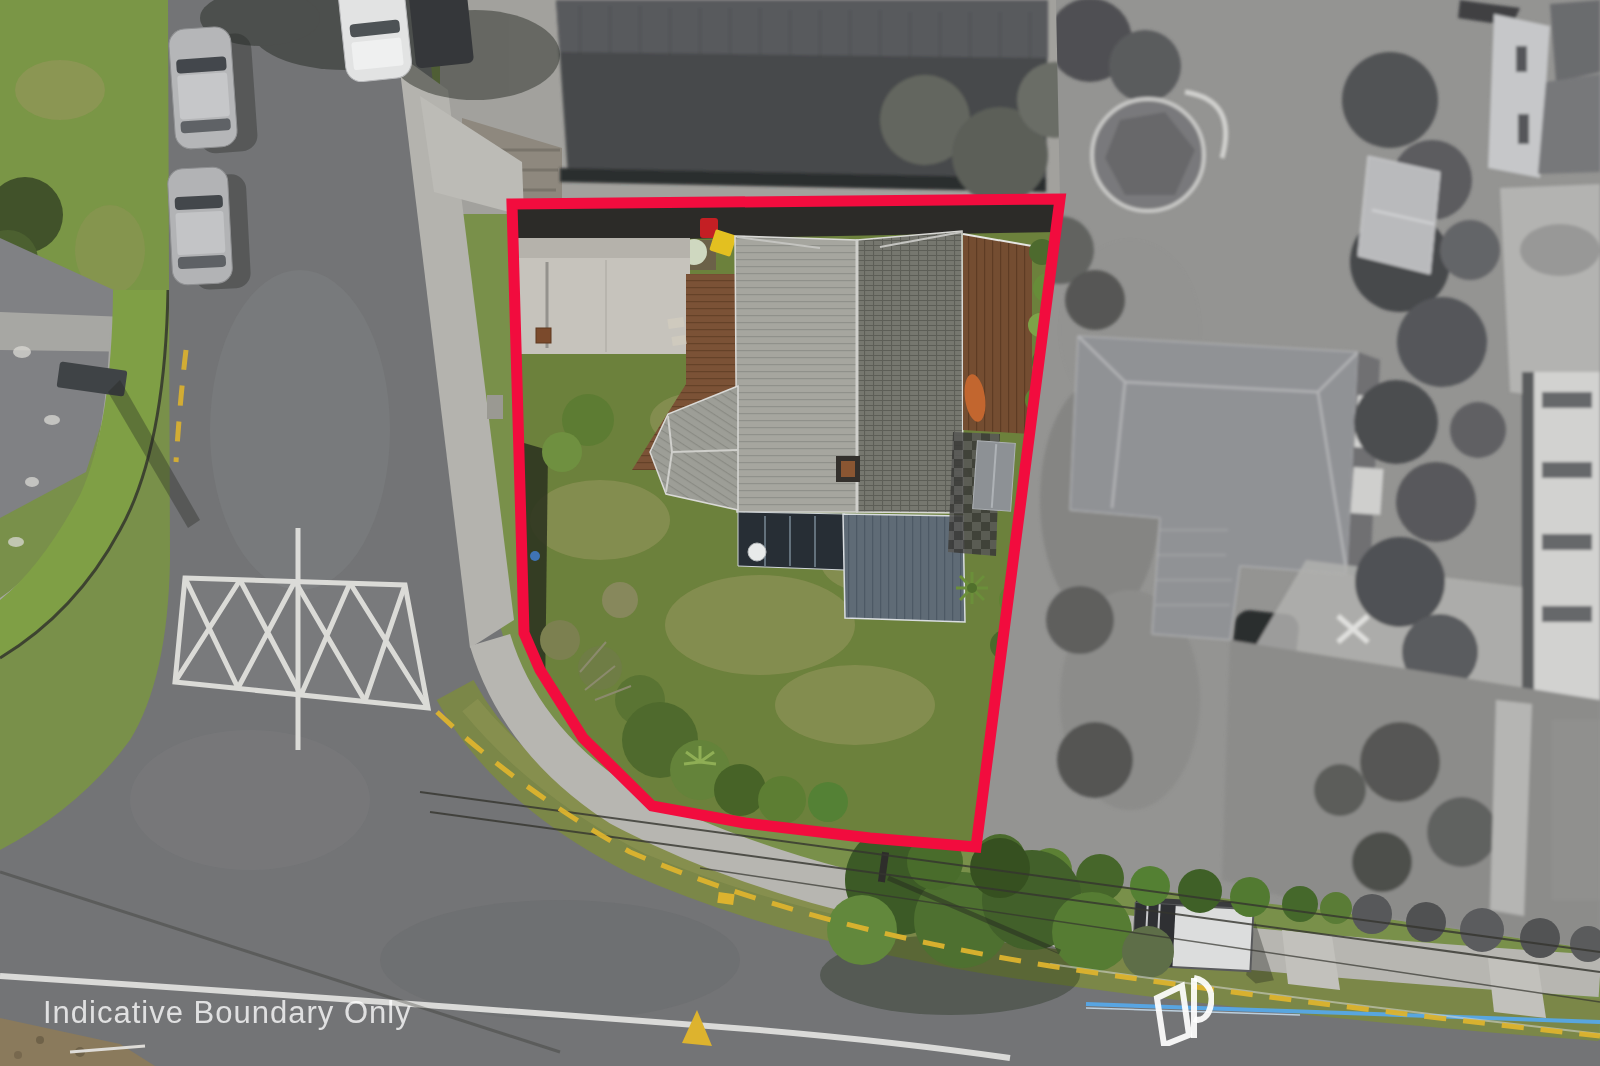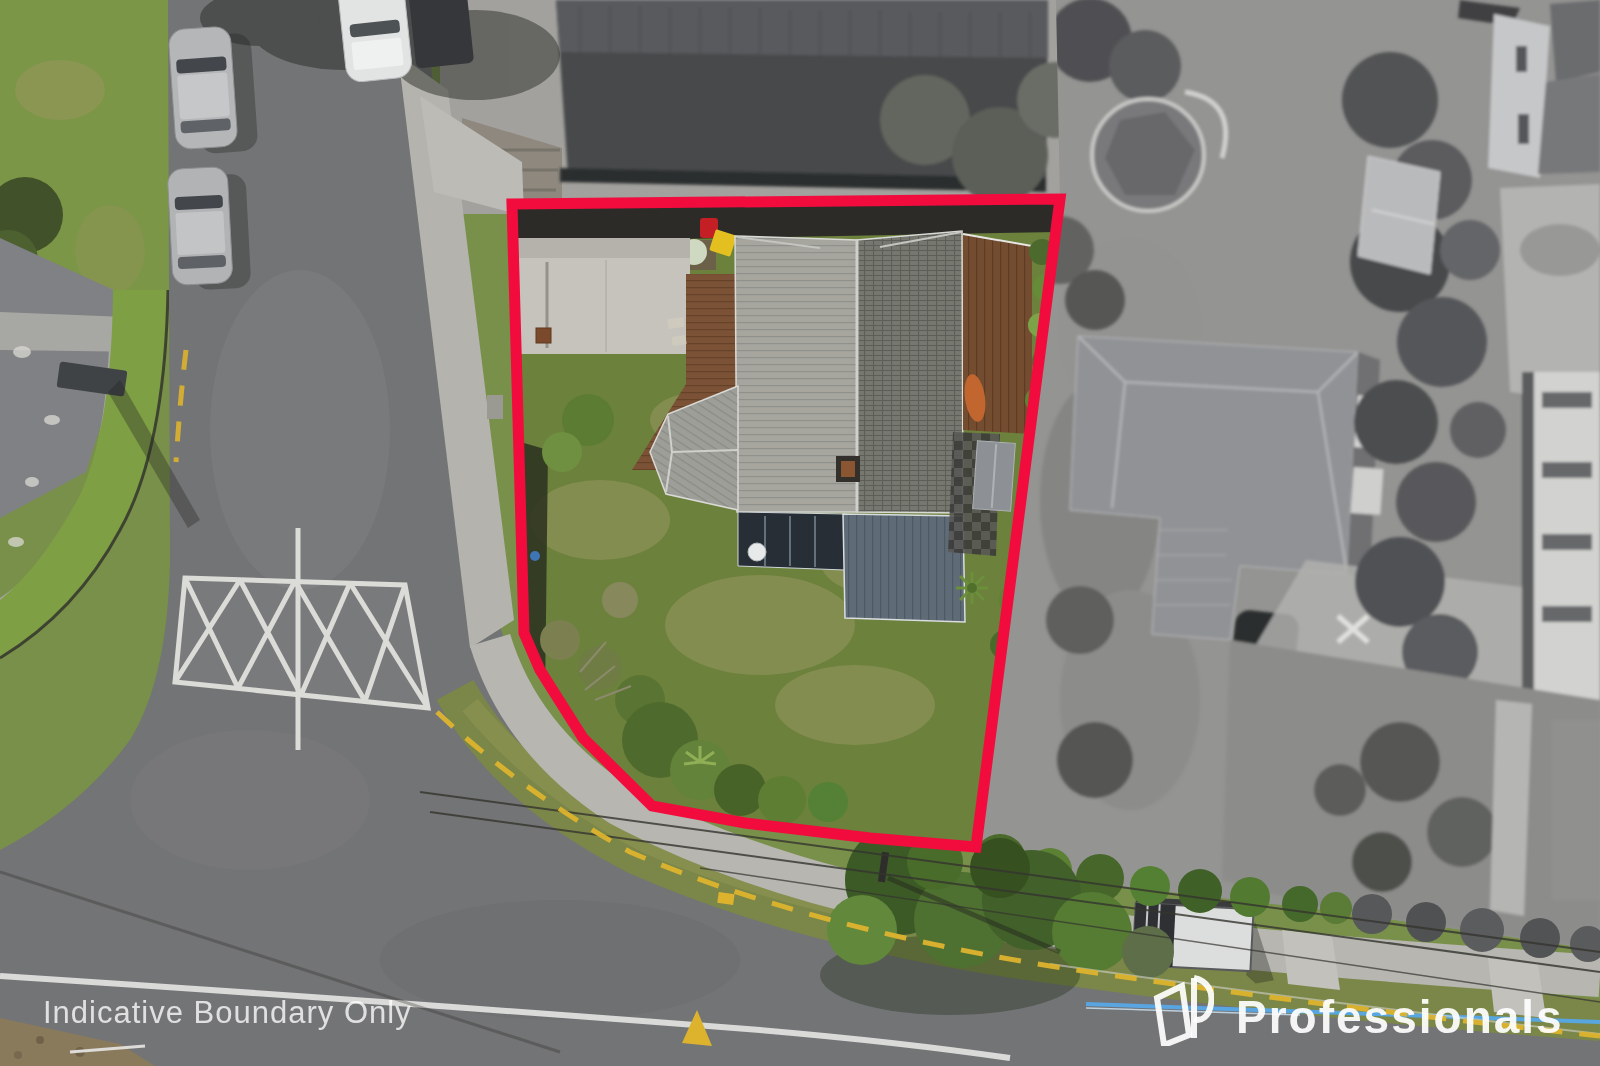--- a/index.html
+++ b/index.html
@@ -391,16 +391,15 @@
 <div id="wm-left" class="wm">Indicative Boundary Only</div>
 
 <div id="brand">
   <svg width="62" height="74" viewBox="0 0 62 74">
     <g fill="none" stroke="rgba(255,255,255,0.92)" stroke-width="6">
       <path d="M5,26 L30,14 L37,63 L12,73 Z"></path>
       <path d="M42,6 L42,66"></path>
       <path d="M42,6 C57,9 61,21 59,32 C57,45 49,50 42,47"></path>
     </g>
   </svg>
-  <span class="txt">Professionals</span>
 </div>
 
 </div>
 
 </body></html>

